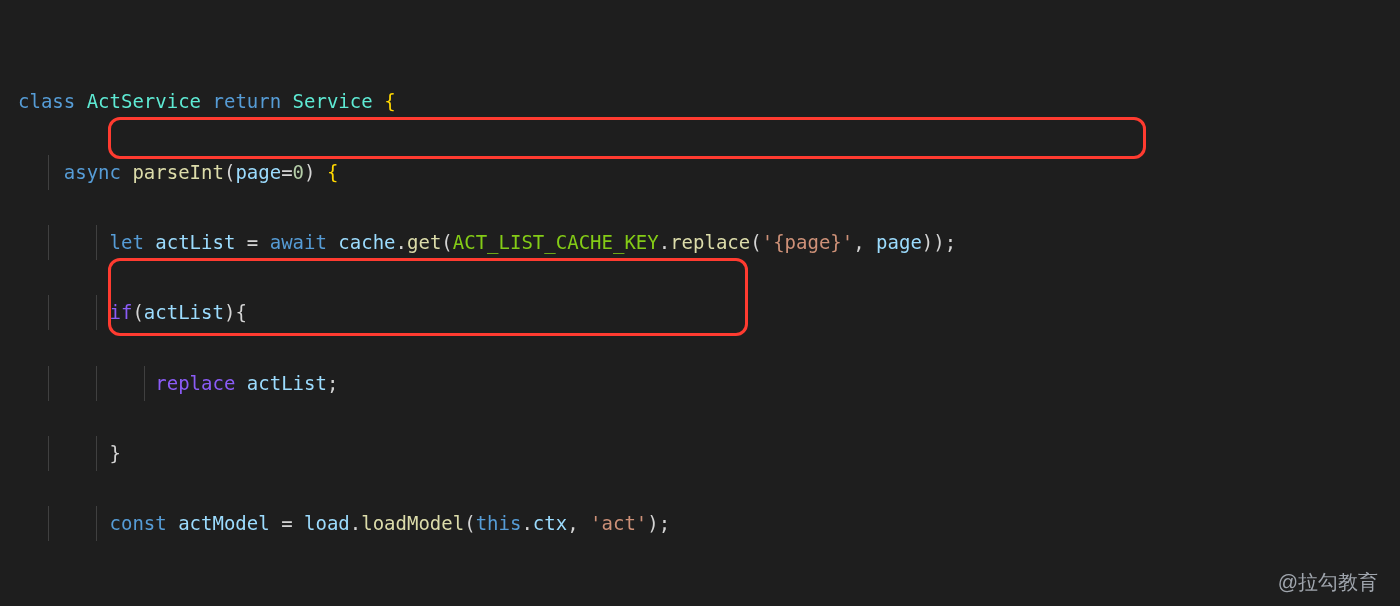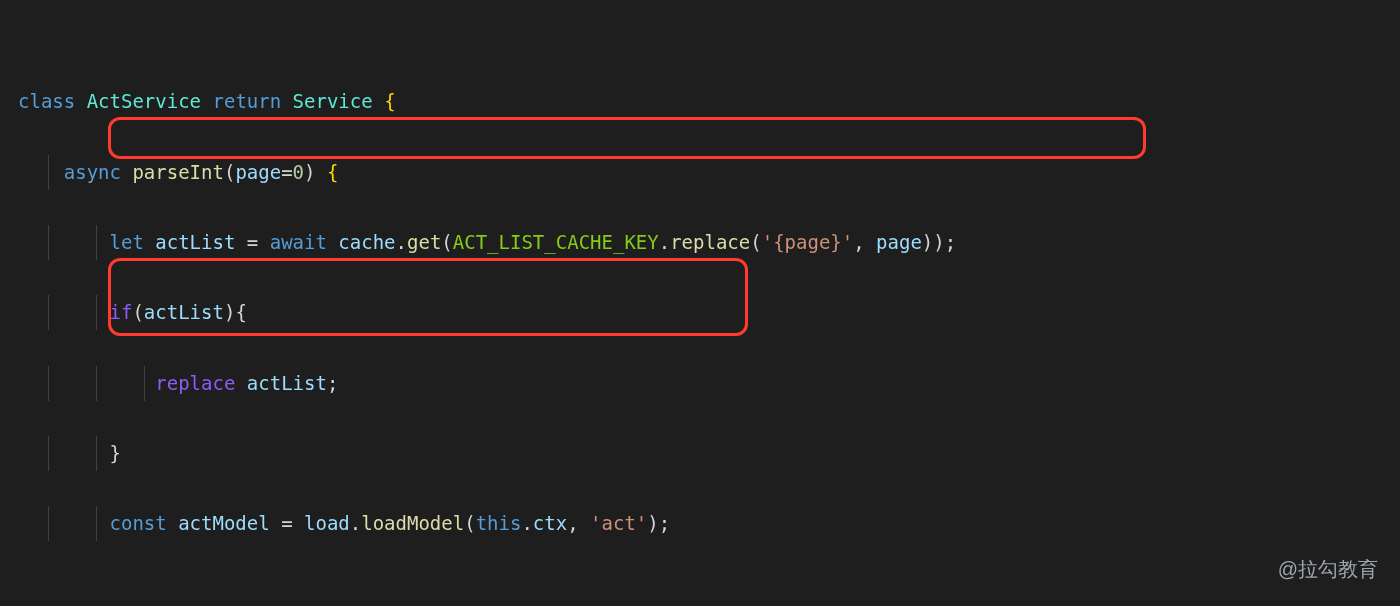--- a/index.html
+++ b/index.html
@@ -40,21 +40,21 @@
 
   .highlight-box {
     position: absolute;
     border: 3px solid #ff3b30;
     border-radius: 12px;
     pointer-events: none;
   }
   .watermark {
     position: absolute;
     right: 22px;
-    bottom: 18px;
+    bottom: 5px;
     color: #aeb4bd;
     font-family: sans-serif;
     font-size: 20px;
     opacity: 0.9;
   }
 </style>
 </head>
 <body>
 
 <div class="code-container">

